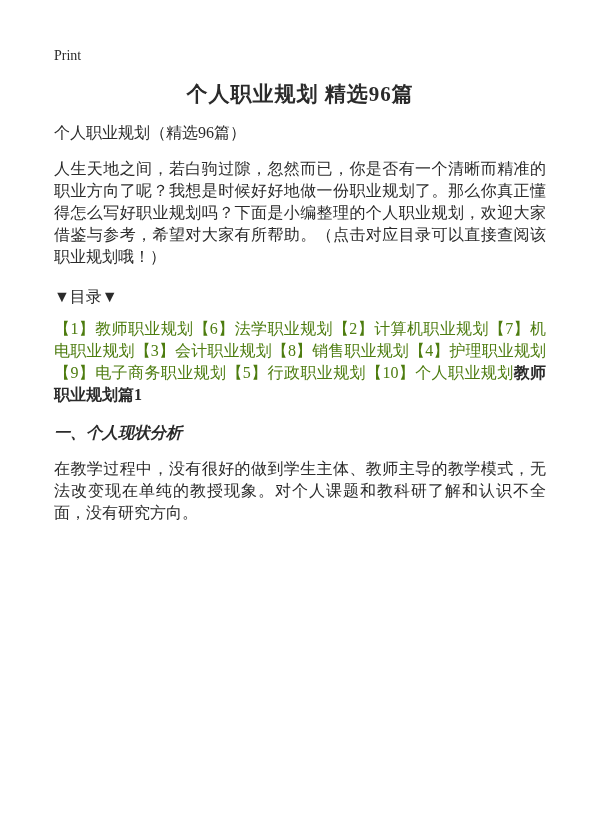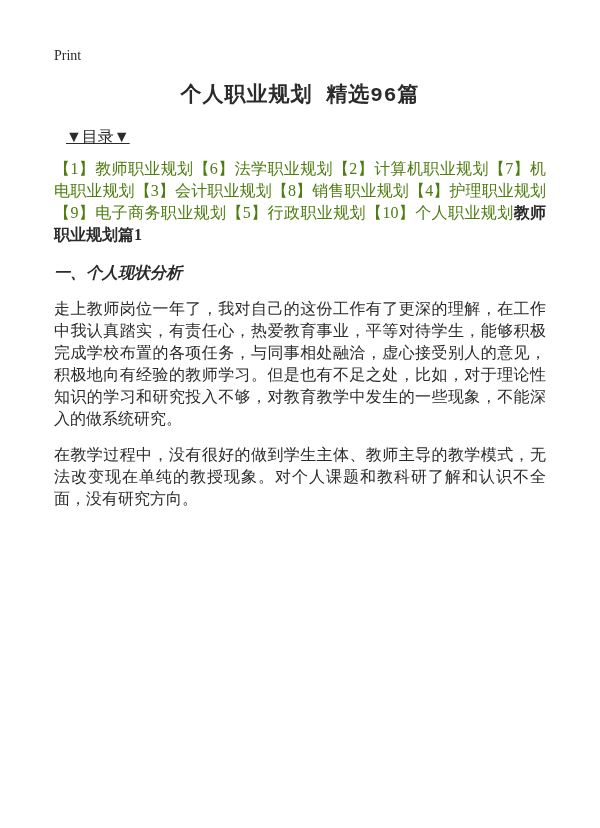--- a/index.html
+++ b/index.html
@@ -26,64 +26,63 @@
     color: #2b2b2b;
     margin: 0 0 16px 0;
     cursor: pointer;
   }
   h1.title {
     font-size: 21px;
     font-weight: bold;
     text-align: center;
     margin: 16px 0 14px 0;
     letter-spacing: 1px;
-    font-family: Liberation Mono, monospace;
   }
   p, h2 {
     font-size: 16px;
     line-height: 22px;
     margin: 14px 0;
     text-align: justify;
     word-break: break-all;
   }
   h2.section-heading {
     font-weight: bold;
     margin: 16px 0 12px 0;
     font-style: italic;
   }
   .subtitle {
     margin: 0 0 12px 0;
   }
   .toc-marker {
-    margin: 18px 0 10px 12px;
-    text-decoration: underline;
+    margin: 18px 0 10px 0;
   }
   .toc {
     margin: 10px 0 14px 0;
   }
   .toc-item {
     cursor: pointer;
     color: #4d7c0f;
   }
   .toc-bold-suffix {
     font-weight: bold;
   }
 </style>
 </head>
 <body>
 
 <div class="page">
   <div class="print">Print</div>
 
   <h1 class="title">个人职业规划 精选96篇</h1>
 
+  <p class="subtitle">个人职业规划（精选96篇）</p>
 
+  <p class="intro">人生天地之间，若白驹过隙，忽然而已，你是否有一个清晰而精准的职业方向了呢？我想是时候好好地做一份职业规划了。那么你真正懂得怎么写好职业规划吗？下面是小编整理的个人职业规划，欢迎大家借鉴与参考，希望对大家有所帮助。（点击对应目录可以直接查阅该职业规划哦！）</p>
 
   <p class="toc-marker">▼目录▼</p>
 
   <p class="toc" id="toc"><span class="toc-item">【1】教师职业规划</span><span class="toc-item">【6】法学职业规划</span><span class="toc-item">【2】计算机职业规划</span><span class="toc-item">【7】机电职业规划</span><span class="toc-item">【3】会计职业规划</span><span class="toc-item">【8】销售职业规划</span><span class="toc-item">【4】护理职业规划</span><span class="toc-item">【9】电子商务职业规划</span><span class="toc-item">【5】行政职业规划</span><span class="toc-item">【10】个人职业规划</span><span class="toc-bold-suffix">教师职业规划篇1</span></p>
 
   <div id="content">
       <h2 class="section-heading">一、个人现状分析</h2>
-      <p>走上教师岗位一年了，我对自己的这份工作有了更深的理解，在工作中我认真踏实，有责任心，热爱教育事业，平等对待学生，能够积极完成学校布置的各项任务，与同事相处融洽，虚心接受别人的意见，积极地向有经验的教师学习。但是也有不足之处，比如，对于理论性知识的学习和研究投入不够，对教育教学中发生的一些现象，不能深入的做系统研究。</p>
       <p>在教学过程中，没有很好的做到学生主体、教师主导的教学模式，无法改变现在单纯的教授现象。对个人课题和教科研了解和认识不全面，没有研究方向。</p>
     </div>
 </div>
 
 </body></html>

